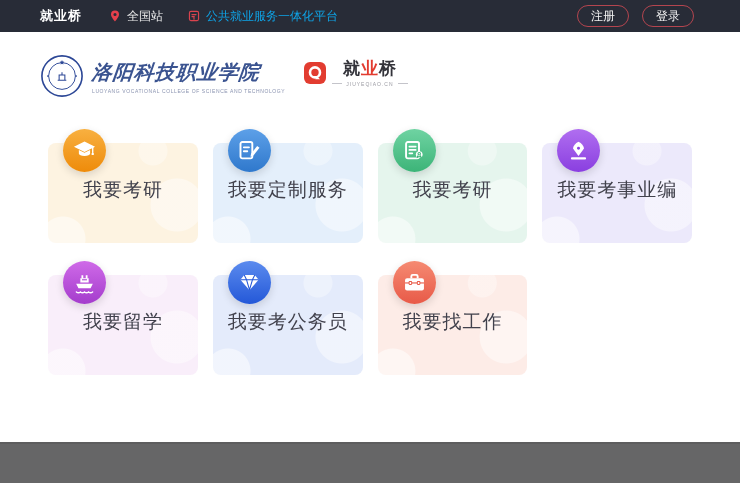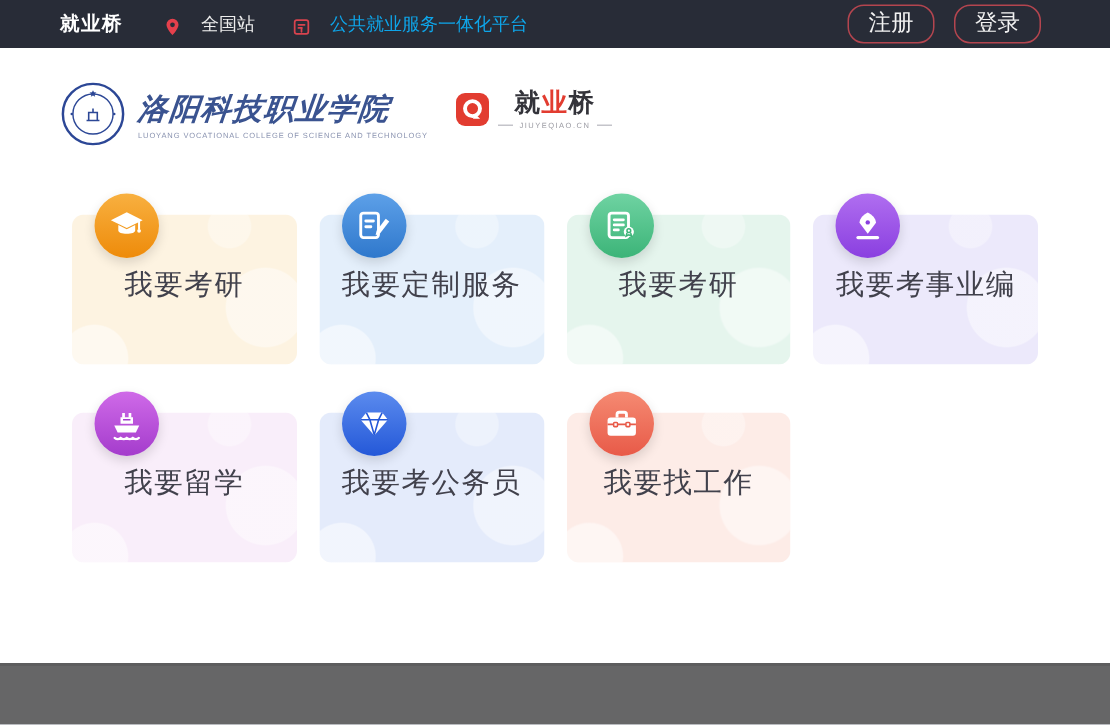--- a/index.html
+++ b/index.html
@@ -5,27 +5,27 @@
   * { margin:0; padding:0; box-sizing:border-box; }
   html,body { background:#9aa0a6; }
   body { font-family:"Liberation Sans","DejaVu Sans",sans-serif; }
   .page { position:relative; width:740px; height:483px; background:#fff; overflow:hidden;
           display:flex; flex-direction:column; margin:0 auto; }
 
   
   .topbar { height:32px; background:#282c37; display:flex; align-items:center;
             padding:0 46px 0 40px; flex:0 0 auto; }
   .tb-brand { color:#fff; font-size:13px; font-weight:bold; letter-spacing:1px; margin-right:26px; cursor:pointer; }
-  .tb-group { display:flex; align-items:flex-end; gap:12px; margin-right:24px; cursor:pointer; }
+  .tb-group { display:flex; align-items:center; gap:5px; margin-right:24px; cursor:pointer; }
   .tb-group .ico { width:14px; height:14px; display:inline-flex; }
   .tb-group .ico svg { width:14px; height:14px; }
   .tb-site { color:#ededed; font-size:12px; }
   .tb-platform { color:#0ea5e9; font-size:12px; }
   .tb-spacer { flex:1; }
-  .pill-btn { background:transparent; border:1px solid #b4454f; color:#f2f2f2; font-size:15px;
+  .pill-btn { background:transparent; border:1px solid #b4454f; color:#f2f2f2; font-size:12px;
               border-radius:11px; padding:3px 13px; margin-left:13px; cursor:pointer;
               font-family:inherit; line-height:1.2; }
 
   
   .header { height:70px; padding:22px 0 0 40px; display:flex; align-items:flex-start; flex:0 0 auto; }
   .college { display:flex; align-items:center; }
   .seal { width:44px; height:44px; flex:0 0 auto; }
   .college-text { margin-left:8px; }
   .college-name { font-family:"DejaVu Serif","Liberation Serif",serif; font-style:italic; font-weight:bold;
                   color:#3a5390; font-size:20px; letter-spacing:1px; transform:skewX(-6deg); white-space:nowrap; }

